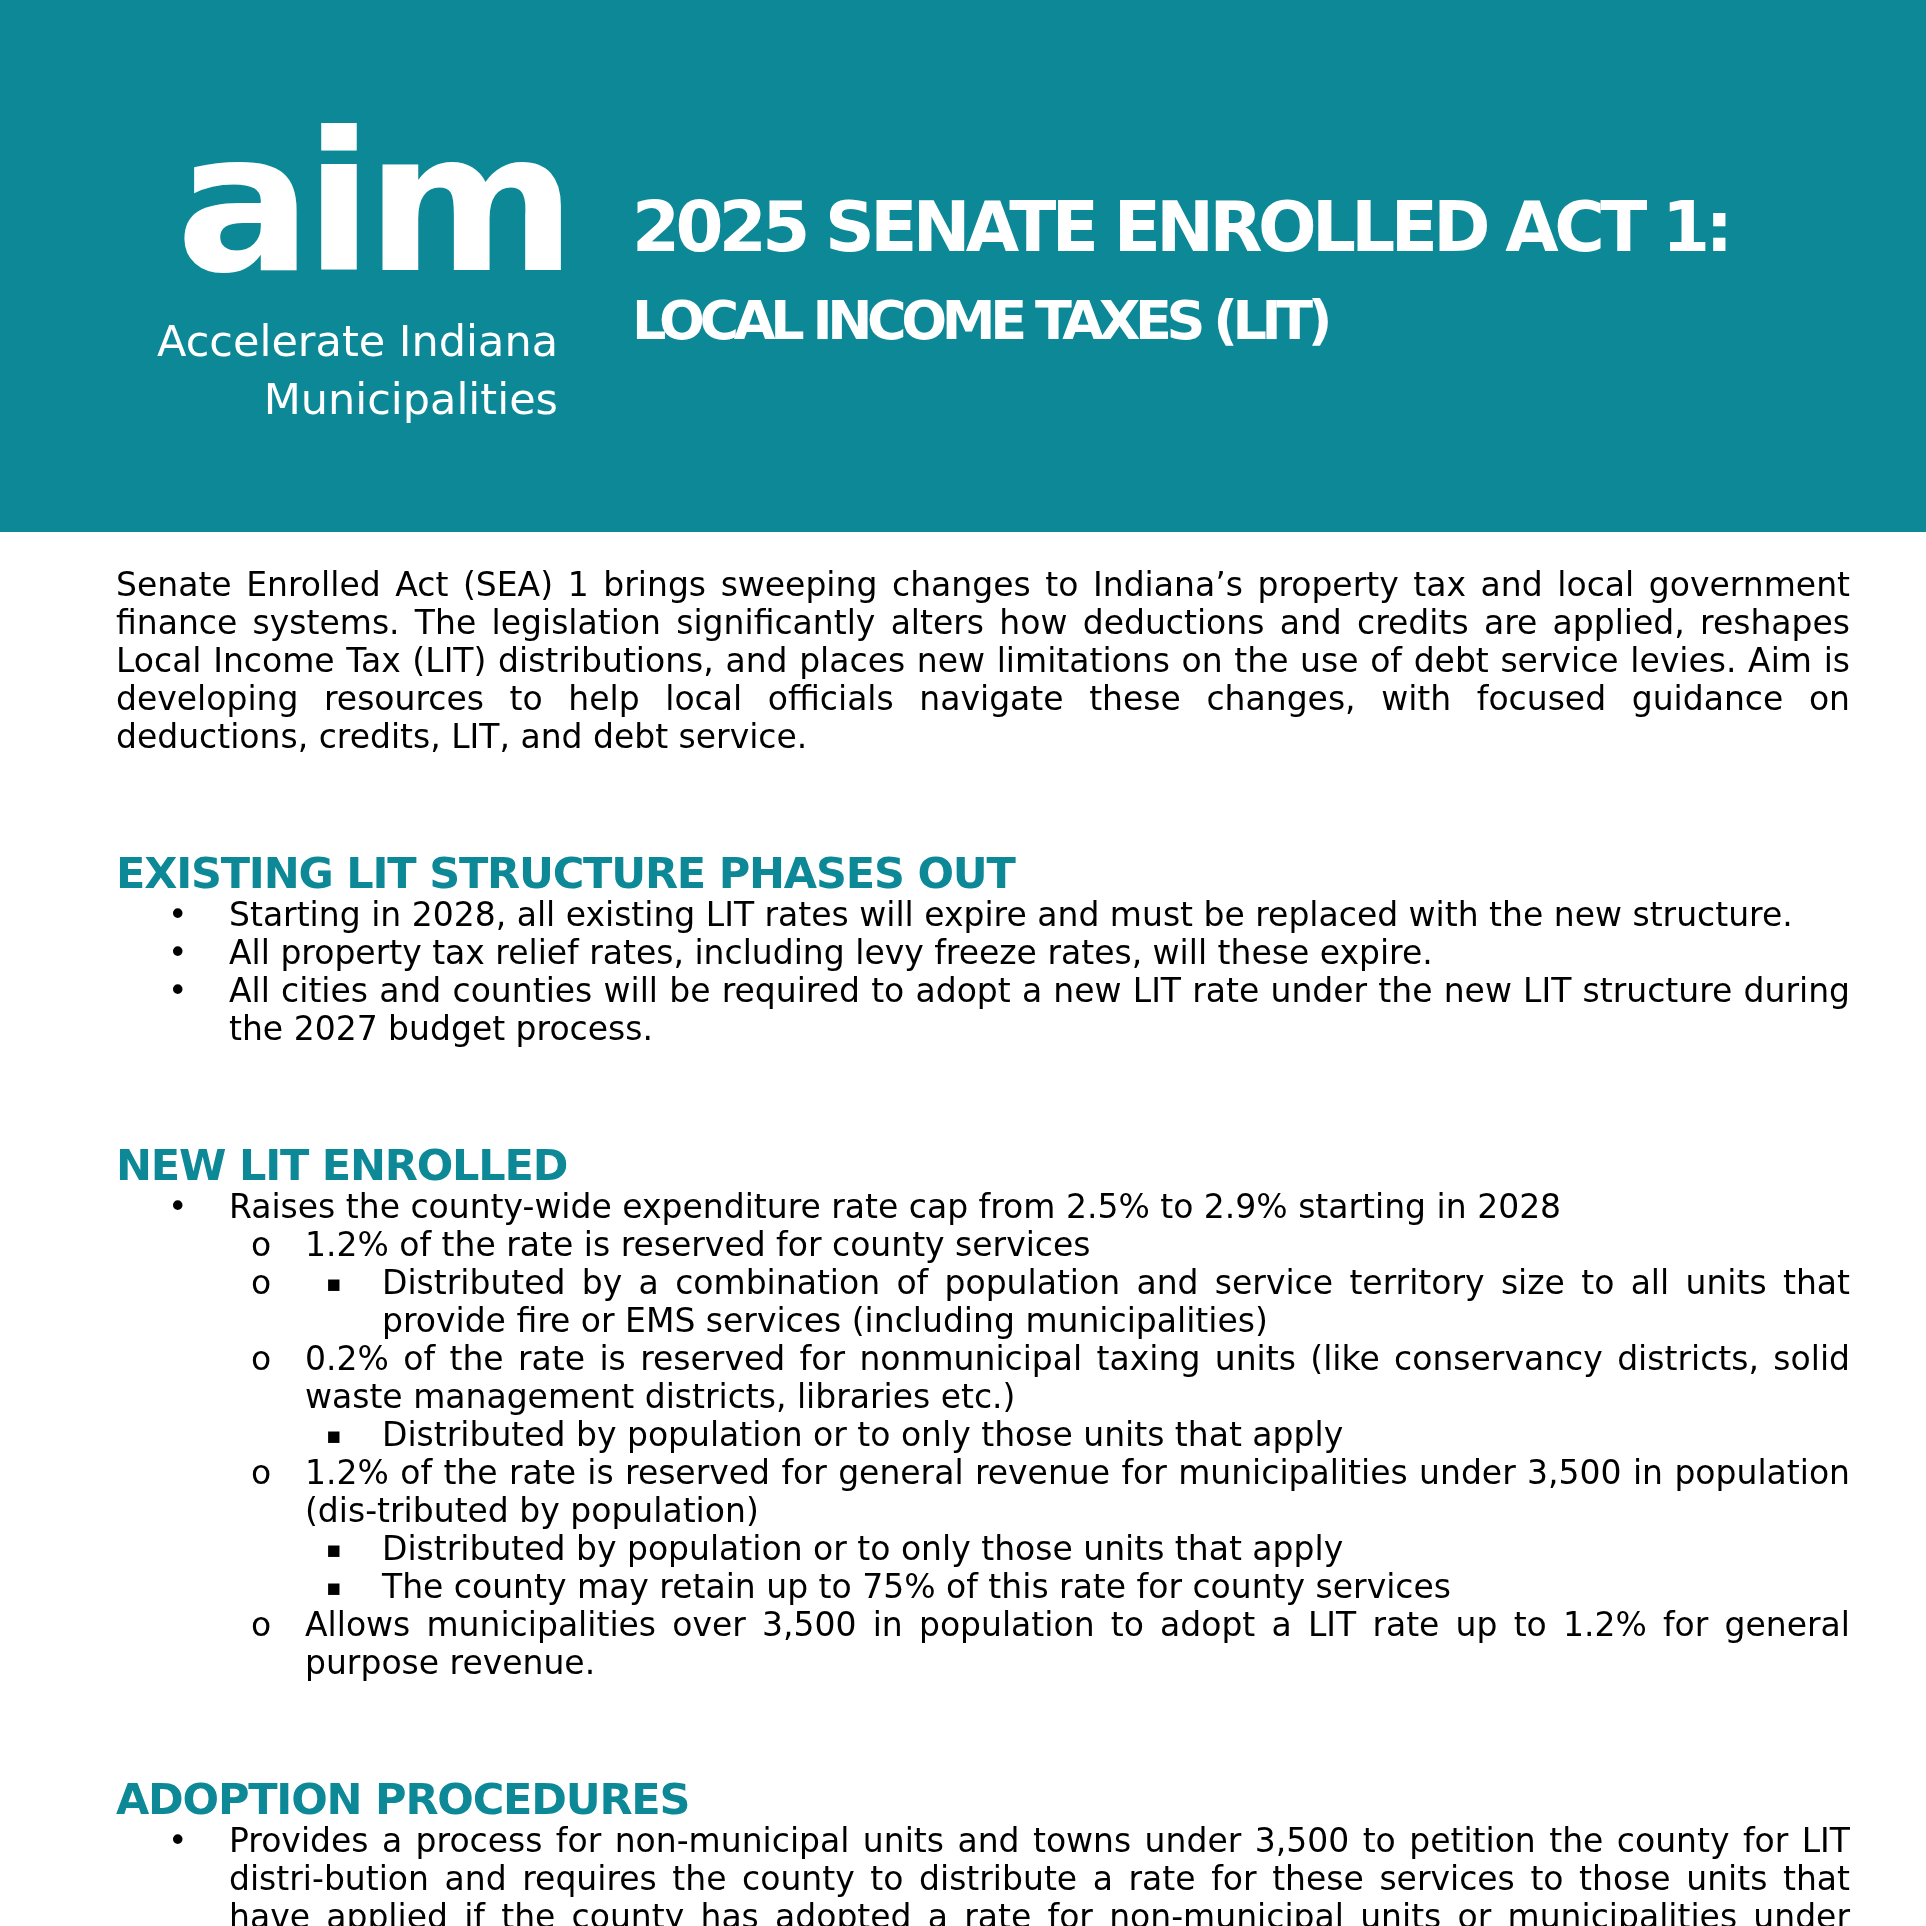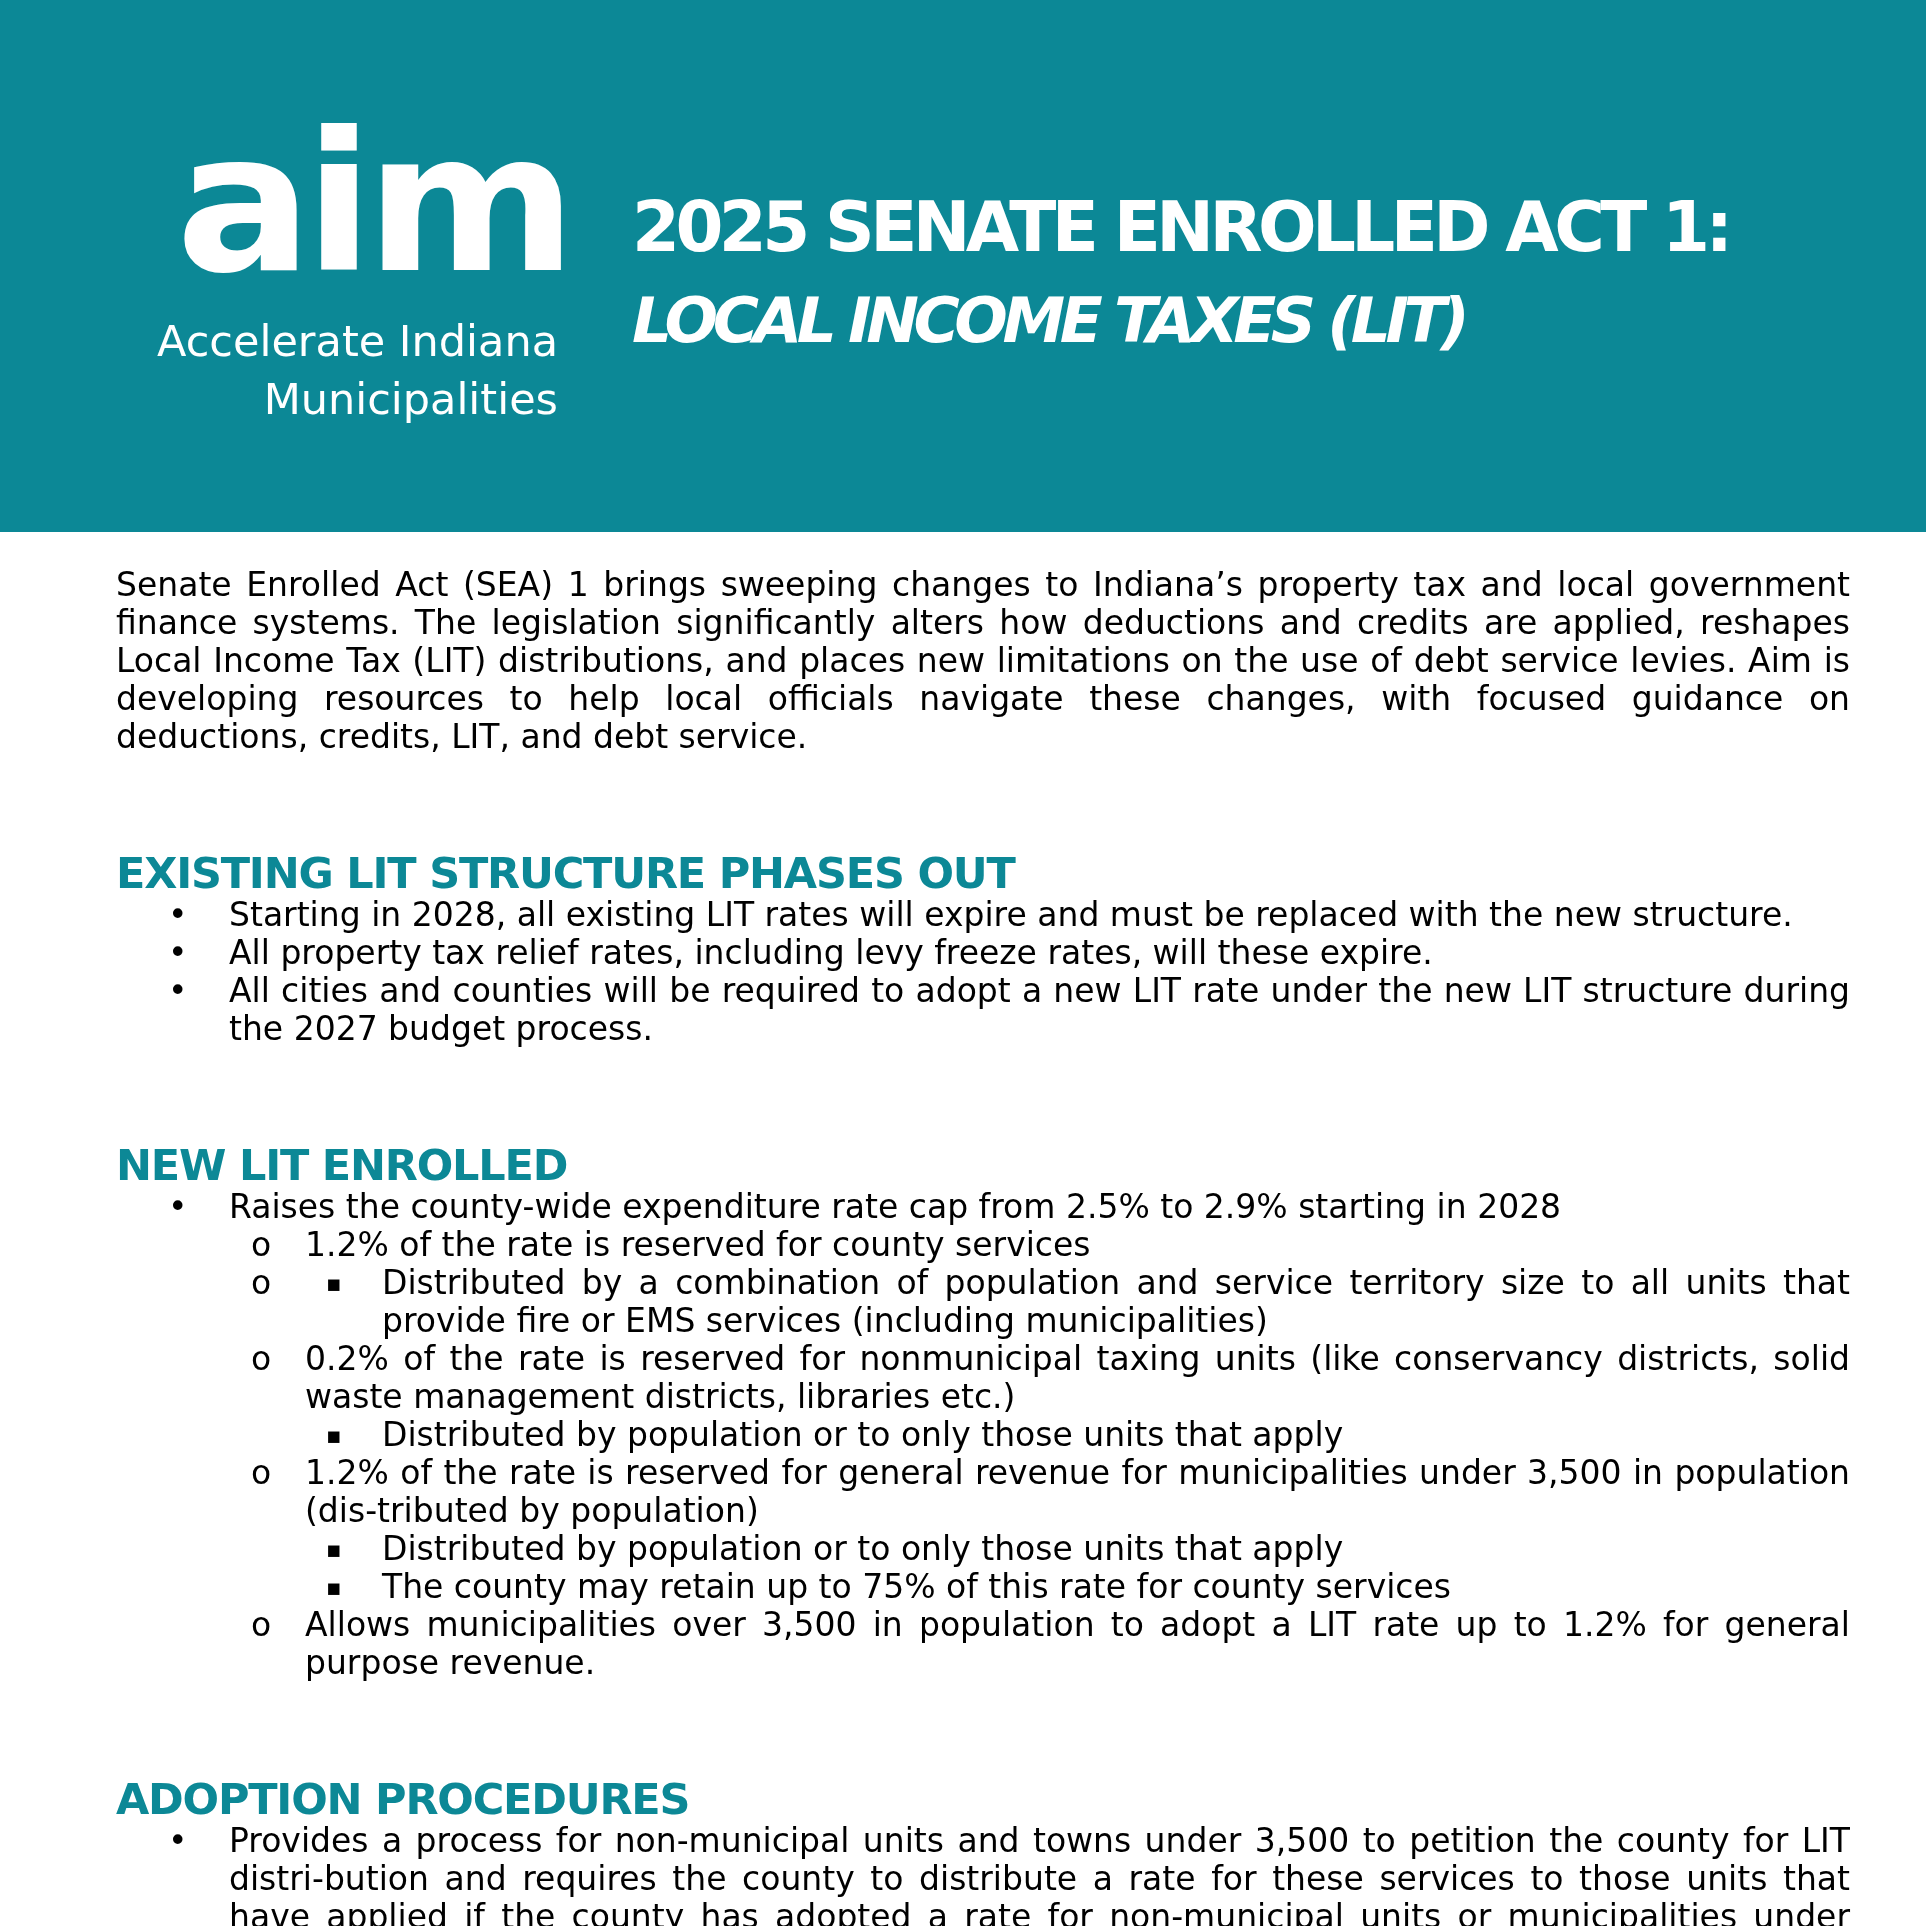--- a/index.html
+++ b/index.html
@@ -6,22 +6,22 @@
     body { width: 1965px; height: 2542px; position: relative; overflow: hidden;
            font-family: "DejaVu Sans", "Liberation Sans", sans-serif; color: #000; }
     .header { position: absolute; left: 0; top: 0; width: 1965px; height: 532px; background: #0C8896; }
     .logo { position: absolute; left: 127px; top: 96px; width: 431px; text-align: right; color: #fff; }
     .logo-mark { font-family: "DejaVu Sans", sans-serif; font-weight: bold; font-size: 193px; line-height: 216px;
                  letter-spacing: -7.7px; transform: scaleX(1.05); display: block; }
     .logo-sub { font-size: 43px; line-height: 58px; display: block; }
     .title-wrap { position: absolute; left: 632px; top: 181px; color: #fff; }
     .title-line1 { font-family: "DejaVu Sans", sans-serif; font-weight: bold; font-size: 69px; line-height: 92px;
                    letter-spacing: -4.6px; white-space: nowrap; display: block; }
-    .title-line2 { font-family: "DejaVu Sans", sans-serif; font-weight: bold; font-size: 63px; line-height: 96px;
-                   letter-spacing: -5.4px; white-space: nowrap; display: block; font-style: italic; }
+    .title-line2 { font-family: "DejaVu Sans", sans-serif; font-weight: bold; font-size: 54px; line-height: 96px;
+                   letter-spacing: -5.4px; white-space: nowrap; display: block; }
     .content { position: absolute; left: 116px; top: 566px; width: 1734px; font-size: 33px; line-height: 38px; }
     .intro { margin: 0; text-align: justify; }
     .section { margin-top: 94px; }
     .section h2 { margin: 0; color: #0C8896; font-size: 43px; line-height: 46px; font-weight: bold; letter-spacing: -1.2px; }
     ul { list-style: none; margin: 0; padding: 0; }
     li { position: relative; }
     .l1 { padding-left: 113px; }
     .l1 > .mk { position: absolute; left: 52px; top: 0; }
     .l2 { padding-left: 189px; }
     .l2 > .mk { position: absolute; left: 135px; top: 0; }

